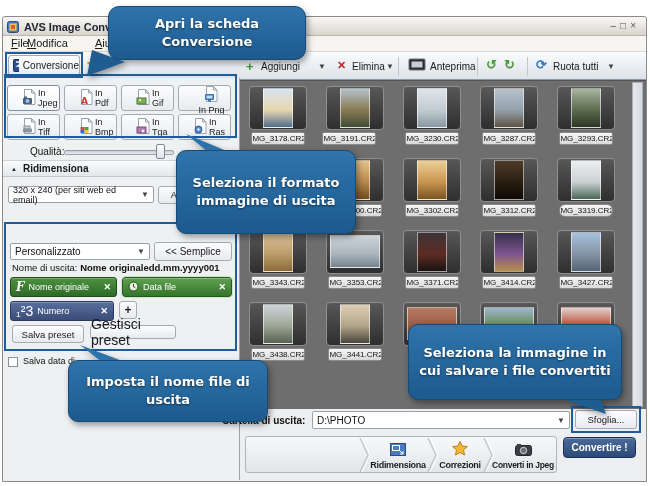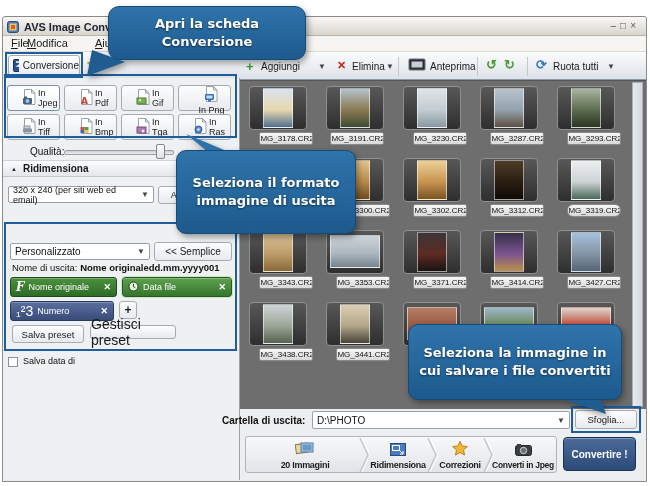--- a/index.html
+++ b/index.html
@@ -72,31 +72,31 @@
   #grid { left:240px; top:80px; width:406px; height:329px; background:#6e6e6e;
     border-top:1px solid #555; }
   #scrolltrack { left:632px; top:82px; width:11px; height:325px;
     background:linear-gradient(90deg,#e7e9ed,#d6dade); border:1px solid #a9afb7; }
   .tile { position:absolute; width:58px; height:44px; border:1px solid #8f8f8f;
     border-radius:4px; background:linear-gradient(#585858,#2e2e2e); }
   .photo { position:absolute; border:1px solid rgba(255,255,255,.55); }
   .chip { position:absolute; width:54px; height:13px; font-size:8px; color:#111;
     background:linear-gradient(#f7f7f7,#d9d9d9); border:1px solid #8a8a8a;
     border-radius:2px; display:flex; align-items:center; justify-content:center;
-    white-space:nowrap; overflow:hidden;margin-left:8px; }
+    white-space:nowrap; overflow:hidden; }
   
   #chevbar { left:245px; top:436px; width:312px; height:37px;
     background:linear-gradient(#f7f8fa,#e2e5e9); border:1px solid #b0b5bb;
     border-radius:3px; }
   .step { position:absolute; top:0; height:35px; display:flex; flex-direction:column;
     align-items:center; justify-content:flex-end; padding-bottom:2px; }
   .step-label { font-size:9px; font-weight:bold; color:#1c1c1c; letter-spacing:-0.3px;
     white-space:nowrap; }
   .chev { position:absolute; top:1px; }
-  #convert-btn { left:563px; top:437px; width:73px; height:34px;
+  #convert-btn { left:563px; top:437px; width:73px; height:21px;
     background:linear-gradient(#4b6b9b,#2c4a77); border:1px solid #1c3152;
     border-radius:4px; color:#fff; font-size:10px; font-weight:bold;
     box-shadow:inset 0 1px 0 rgba(255,255,255,.3); }
   
   .callout { position:absolute; filter:drop-shadow(2px 3px 3px rgba(0,0,0,.38)); z-index:50; }
   .co-box { position:absolute; left:0; top:0; width:100%; height:100%;
     background:linear-gradient(#2f74ab,#1d5a8e); border:1px solid #164a78;
     display:flex; align-items:center; justify-content:center; text-align:center;
     color:#fff; font-family:"DejaVu Sans", sans-serif; font-weight:bold;
     font-size:13px; line-height:18px; text-shadow:0 1px 2px rgba(0,0,0,.55);
@@ -375,30 +375,20 @@
 
   <span class="abs" style="left:222px;top:415px;font-size:10px;font-weight:bold;color:#111">Cartella di uscita:</span>
   <div class="abs dropdown" style="left:312px;top:411px;width:258px;height:18px;font-size:10px">
     <span>D:\PHOTO</span>
     <span class="arrow-dn">▼</span>
   </div>
   <div class="abs btn" style="left:575px;top:410px;width:62px;height:19px;font-size:9.5px">Sfoglia...</div>
   <div class="abs hl-frame" style="left:571px;top:406px;width:70px;height:27px"></div>
 
   <div class="abs" id="chevbar">
-      <div class="step" style="left: 0px; width: 118px;">
-        <span><svg width="20" height="16">
-            <g transform="rotate(-8 6 10)">
-              <rect x="1" y="4" width="12" height="9" fill="#e8d8a8" stroke="#8a7a50"></rect>
-            </g>
-            <rect x="6" y="3" width="12" height="9" fill="#a8c8e8" stroke="#5a7a9a"></rect>
-            <rect x="7.5" y="4.5" width="9" height="6" fill="#6898c8"></rect>
-          </svg></span>
-        <span class="step-label">20 Immagini</span>
-      </div>
       <svg class="chev" width="12" height="34" style="left: 112px;">
         <polyline points="2,0 10,17 2,34" fill="none" stroke="#c2c7cd" stroke-width="1.5"></polyline>
         <polyline points="4,0 12,17 4,34" fill="none" stroke="#ffffff" stroke-width="1"></polyline>
       </svg>
       <div class="step" style="left: 118px; width: 68px;">
         <span><svg width="16" height="13">
             <rect x="0.5" y="0.5" width="15" height="12" fill="#4a7ac0" stroke="#2a4a80"></rect>
             <rect x="2.5" y="2.5" width="7" height="5" fill="none" stroke="#fff"></rect>
             <path d="M10 8 L13 11 M13 8 v3 h-3" stroke="#fff" fill="none"></path>
           </svg></span>
@@ -436,20 +426,26 @@
     <div class="co-box" style="border-radius:10px">Seleziona il formato immagine di uscita</div>
   </div>
 
   <div class="callout" style="left:108px;top:6px;width:198px;height:54px">
     <svg class="co-tail" style="left:-22px;top:36px" width="40" height="36">
       <polygon points="1,34 6,8 39,20" fill="#1f5c90"></polygon>
     </svg>
     <div class="co-box" style="border-radius:11px">Apri la scheda Conversione</div>
   </div>
 
+  <div class="callout" style="left:68px;top:360px;width:200px;height:62px">
+    <svg class="co-tail" style="left:8px;top:-15px" width="50" height="17">
+      <polygon points="4,0 26,17 49,17" fill="#2d72a9"></polygon>
+    </svg>
+    <div class="co-box" style="border-radius:10px">Imposta il nome file di uscita</div>
+  </div>
 
   <div class="callout" style="left:408px;top:324px;width:214px;height:76px">
     <svg class="co-tail" style="left:150px;top:73px" width="46" height="18">
       <polygon points="2,1 42,1 48,17" fill="#1f5c90"></polygon>
     </svg>
     <div class="co-box" style="border-radius:10px">Seleziona la immagine in cui salvare i file convertiti</div>
   </div>
 
 </div>
 

